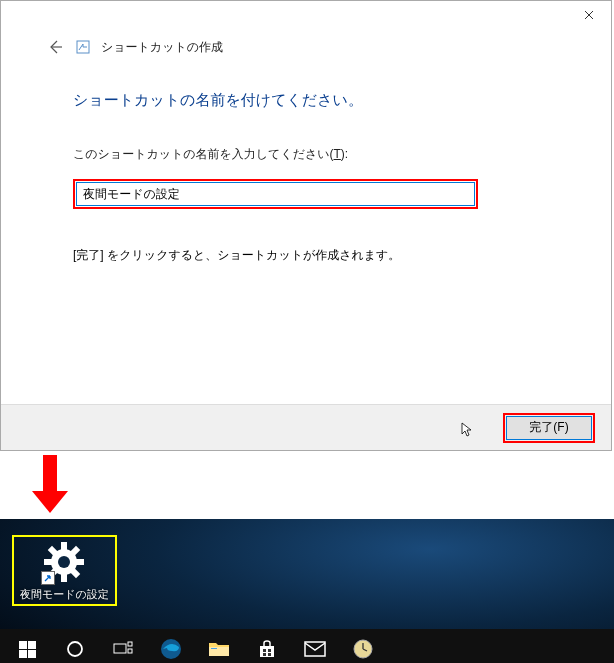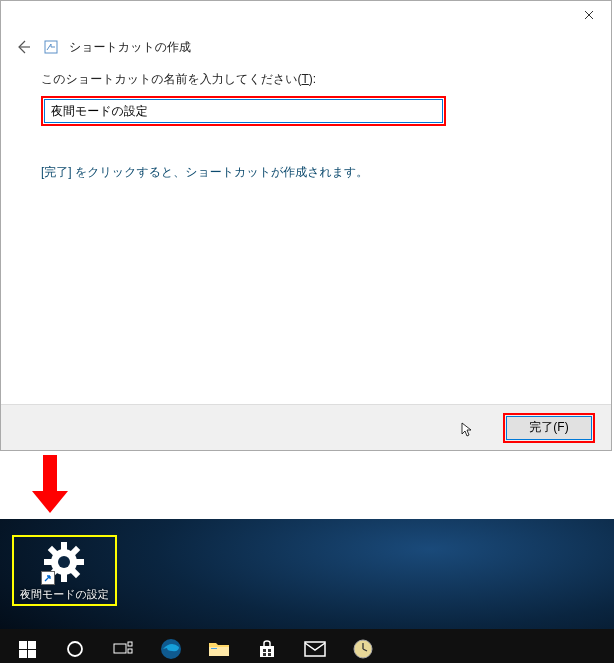--- a/index.html
+++ b/index.html
@@ -1,35 +1,35 @@
 <!DOCTYPE html>
 <html><head>
 <meta charset="utf-8">
 <style>
   * { margin: 0; padding: 0; box-sizing: border-box; font-family: "Yu Gothic UI", "Meiryo", sans-serif; }
   body { width: 614px; height: 663px; background: #fff; overflow: hidden; }
 
-  .dialog { width: 612px; height: 451px; border: 1px solid #aaa; background: #fff; position: relative; }
+  .dialog { width: 612px; height: 451px; border: 1px solid #aaa; background: #fff; position: relative; padding-left: 32px; }
   .title-bar { height: 28px; display: flex; justify-content: flex-end; align-items: flex-start; }
   .close-btn { width: 45px; height: 28px; display: flex; align-items: center; justify-content: center; cursor: pointer; font-size: 14px; color: #333; }
 
   .header-row { display: flex; align-items: center; padding: 8px 18px 14px 12px; gap: 10px; }
   .back-arrow { width: 20px; height: 20px; display: flex; align-items: center; justify-content: center; cursor: pointer; color: #555; }
   .header-icon { width: 16px; height: 16px; display: inline-block; }
   .header-title { font-size: 12px; color: #222; }
 
   .content { padding: 0 40px; }
   .main-heading { color: #0a3f8f; font-size: 15px; font-weight: 400; margin: 20px 0 36px 0; }
-  .label-row { font-size: 12px; color: #222; margin-bottom: 8px; }
+  .label-row { font-size: 12px; color: #222; margin-bottom: 16px; }
   .underline { text-decoration: underline; }
 
   .input-highlight { border: 2px solid #ff0000; padding: 1px; width: 405px; }
   .name-input { width: 100%; height: 24px; border: 1px solid #0078d7; padding: 2px 6px; font-size: 12px; outline: none; }
 
-  .hint-text { font-size: 12px; color: #0c4a6e; margin-top: 38px; }
+  .hint-text { font-size: 12px; color: #000000; margin-top: 38px; }
 
   .button-bar { position: absolute; bottom: 0; left: 0; right: 0; height: 46px; border-top: 1px solid #ddd; background: #f0f0f0; display: flex; justify-content: flex-end; align-items: center; padding: 0 16px; gap: 8px; }
   .btn-highlight { border: 2px solid #ff0000; padding: 1px; display: inline-block; }
   .win-btn { min-width: 86px; height: 24px; border: 1px solid #adadad; background: #e1e1e1; font-size: 12px; cursor: pointer; padding: 0 10px; }
   .win-btn.primary { border: 1px solid #0078d7; }
   .cursor-ptr { position: absolute; right: 138px; bottom: 12px; width: 12px; height: 16px; pointer-events: none; }
 
   .arrow-down { width: 40px; height: 60px; margin: 4px 0 0 30px; }
 
   .desktop { width: 614px; height: 150px; background: radial-gradient(ellipse at 70% 20%, #1a4a7a 0%, #0a2540 45%, #020a14 90%); position: relative; }
@@ -66,20 +66,21 @@
     <span class="header-icon">
       <svg width="16" height="16" viewBox="0 0 16 16">
           <rect x="2" y="2" width="12" height="12" fill="#fff" stroke="#5a8fc7"></rect>
           <path d="M4 11 L8 5 L8 8 L12 8" stroke="#5a8fc7" stroke-width="1" fill="none"></path>
         </svg>
     </span>
     <span class="header-title">ショートカットの作成</span>
   </div>
 
   <div class="content">
+    <h1 class="main-heading">ショートカットの名前を付けてください。</h1>
 
     <div class="label-row">
       <span>このショートカットの名前を入力してください(</span><span class="underline">T</span><span>):</span>
     </div>
 
     <div class="input-highlight">
       <input class="name-input" type="text" value="夜間モードの設定" style="">
     </div>
 
     <p class="hint-text">[完了] をクリックすると、ショートカットが作成されます。</p>

